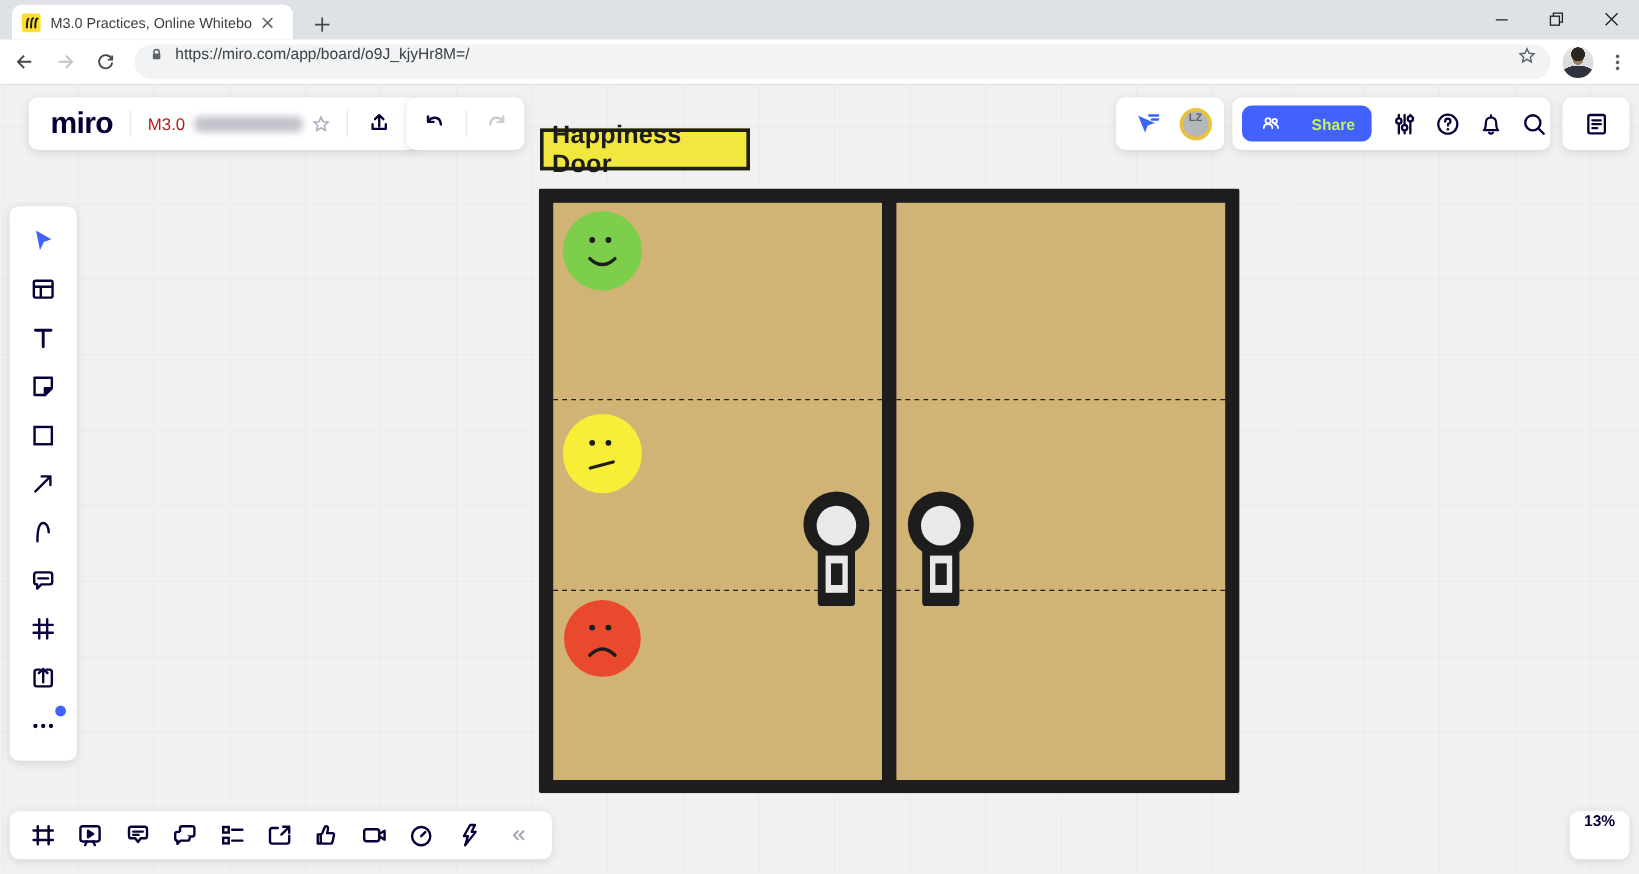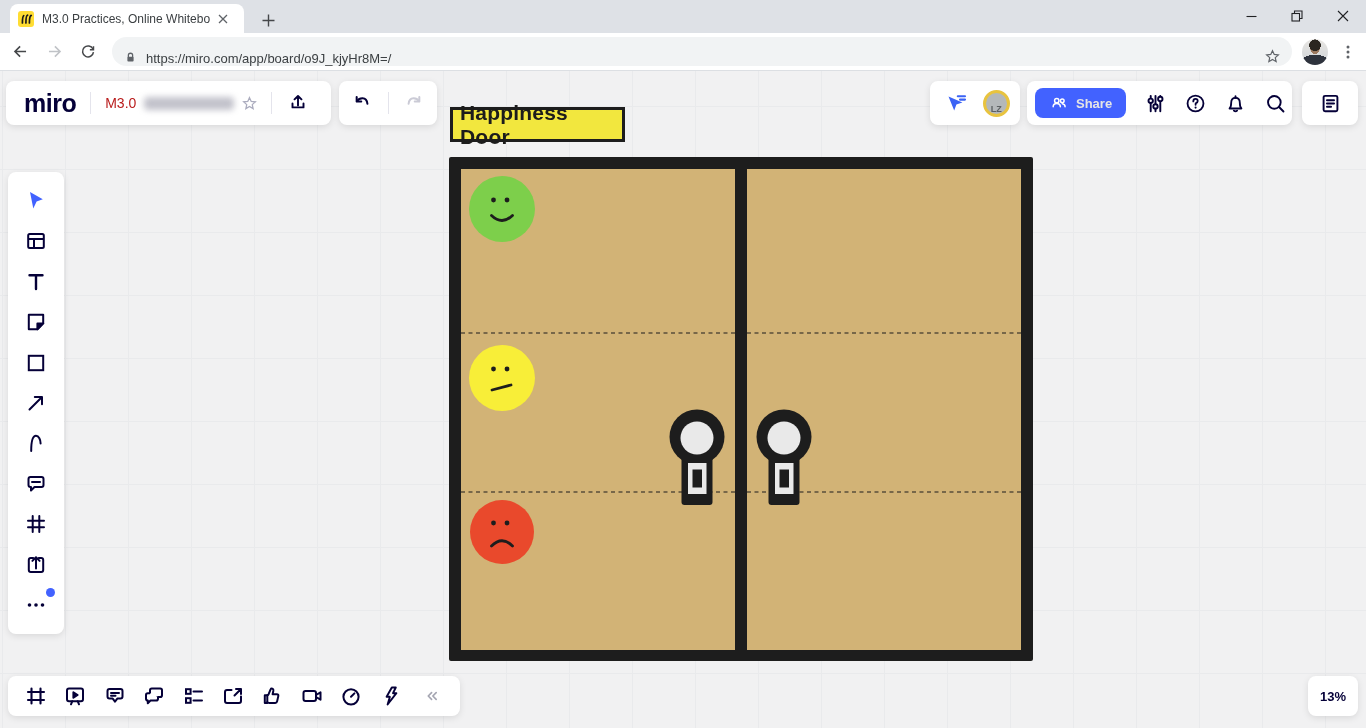--- a/index.html
+++ b/index.html
@@ -13,66 +13,66 @@
          border-radius:8px 8px 0 0; display:flex; align-items:center; padding:0 8px; }
   .tab-fav { width:16px; height:16px; flex:0 0 16px; }
   .tab-title { font-size:12px; color:#3c4043; margin-left:8px; white-space:nowrap; overflow:hidden;
                width:168px; }
   .tab-close { width:17px; height:17px; margin-left:4px; display:flex; align-items:center; justify-content:center; border-radius:50%; }
   .newtab { position:absolute; left:256px; top:8px; width:24px; height:24px; display:flex; align-items:center; justify-content:center; }
   .wctrl { position:absolute; top:0; height:32px; width:46px; display:flex; align-items:center; justify-content:center; }
   .navbar { position:absolute; top:33px; left:0; width:100%; height:38px; background:#fff; border-bottom:1px solid #dcdfe3; display:flex; align-items:center; }
   .navbtn { width:28px; height:28px; margin-left:6px; display:flex; align-items:center; justify-content:center; }
   .omnibox { margin-left:10px; width:1180px; height:29px; background:#f1f3f4; border-radius:15px;
-             display:flex; align-items:flex-end; padding:0 10px; }
+             display:flex; align-items:flex-start; padding:0 10px; }
   .url { font-size:13px; color:#3c4043; margin-left:7px; flex:1; }
   .avatar-browser { width:26px; height:26px; border-radius:50%; margin-left:10px; overflow:hidden;
       background:
         radial-gradient(circle at 50% 24%, #2b2620 0 24%, transparent 25%),
         radial-gradient(circle at 50% 40%, #9c7a60 0 22%, transparent 23%),
         radial-gradient(ellipse 60% 40% at 50% 100%, #2e333d 0 99%, transparent 100%),
         linear-gradient(#e8e6e2, #cfd3d8); }
 
   
   .app { position:absolute; top:71px; left:0; width:1366px; height:657px;
          background-color:#f1f1f2;
          background-image:
            linear-gradient(to right, #e9eaec 1px, transparent 1px),
            linear-gradient(to bottom, #e9eaec 1px, transparent 1px);
          background-size:63px 63px; background-position:2px 35px; }
 
   .card { position:absolute; background:#fff; border-radius:8px; box-shadow:0 2px 7px rgba(0,0,0,.10); }
 
-  .hdr1 { left:6px; top:10px; width:325px; height:44px; display:flex; align-items:center; }
+  .hdr1 { left:24px; top:10px; width:325px; height:44px; display:flex; align-items:center; }
   .logo { font-size:25px; font-weight:bold; color:#050038; letter-spacing:-0.5px; margin-left:18px; }
   .vsep { width:1px; height:22px; background:#e4e4ec; margin:0 14px; }
   .board-title { font-size:14px; font-weight:500; color:#b91c1c; }
   .blurred { width:90px; height:13px; background:#c2c2cb; border-radius:4px; filter:blur(3px); margin:0 6px 0 8px; }
   .iconbtn { width:32px; height:32px; display:flex; align-items:center; justify-content:center; border-radius:4px; }
 
   .hdr2 { left:339px; top:10px; width:98px; height:44px; display:flex; align-items:center; justify-content:space-evenly; }
   .hdr3 { left:930px; top:10px; width:90px; height:44px; display:flex; align-items:center; justify-content:space-evenly; }
   .hdr4 { left:1027px; top:10px; width:265px; height:44px; display:flex; align-items:center; }
   .hdr5 { left:1302px; top:10px; width:56px; height:44px; display:flex; align-items:center; justify-content:center; }
 
   .avatar-lz { width:27px; height:27px; border-radius:50%; background:#b4b8ba; border:3px solid #e8c33f;
-               display:flex; align-items:flex-end; justify-content:center; font-size:9px; font-weight:bold; color:#5d6163; }
+               display:flex; align-items:flex-start; justify-content:center; font-size:9px; font-weight:bold; color:#5d6163; }
   .share-btn { margin-left:8px; height:30px; padding:0 14px; background:#4262ff; border:none; border-radius:8px;
-               color:#e5e5e5; font-size:13px; font-weight:bold; font-family:inherit; display:flex; align-items:center; gap:7px; }
+               color:#bef264; font-size:13px; font-weight:bold; font-family:inherit; display:flex; align-items:center; gap:24px; }
 
   .sidebar { left:8px; top:101px; width:56px; height:462px; display:flex; flex-direction:column;
              align-items:center; padding:15px 0; justify-content:space-between; }
   .tool { width:28px; height:28px; display:flex; align-items:center; justify-content:center; position:relative; }
   .dot-badge { position:absolute; top:-3px; right:-5px; width:9px; height:9px; border-radius:50%; background:#4262ff; }
 
   .btoolbar { left:8px; top:605px; width:452px; height:40px; display:flex; align-items:center; padding:0 8px; }
   .btool { width:40px; height:32px; display:flex; align-items:center; justify-content:center; }
   .btool.last { margin-left:2px; }
 
-  .zoomcard { left:1308px; top:605px; width:50px; height:40px; display:flex; align-items:center; justify-content:center; }
+  .zoomcard { left:1308px; top:605px; width:50px; height:40px; display:flex; align-items:flex-start; justify-content:center; }
   .zoom-label { font-size:13px; font-weight:bold; color:#050038; }
 
   
   .door-title { position:absolute; left:450px; top:36px; width:175px; height:35px;
                 background:#f2e73e; border:3px solid #1d1d1d; display:flex; align-items:center;
                 font-size:21px; font-weight:bold; color:#1c1c1c; padding-left:7px; letter-spacing:0.2px; }
   .door-svg { position:absolute; left:449px; top:86px; }
 
   svg { display:block; }
 </style>

